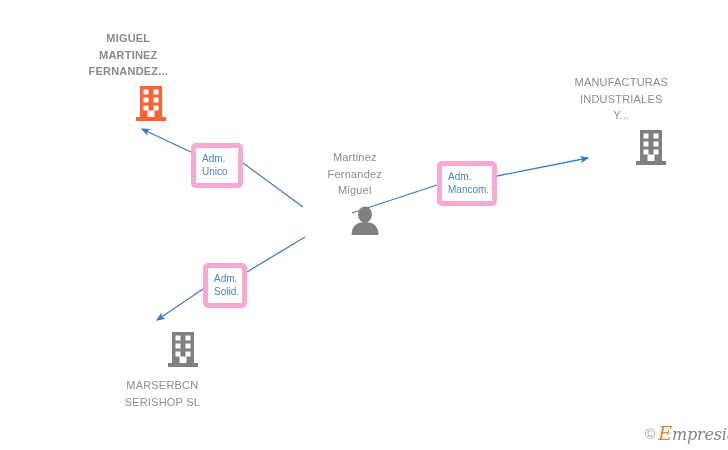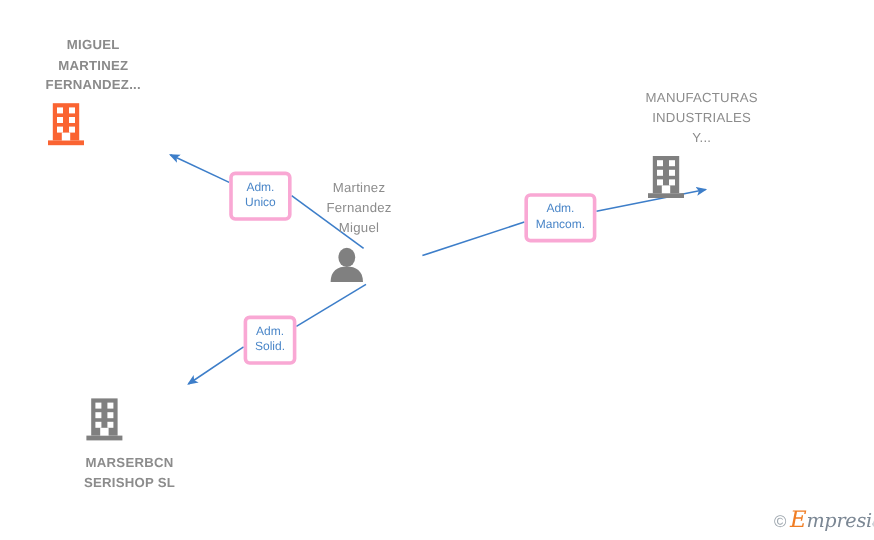--- a/index.html
+++ b/index.html
@@ -23,21 +23,21 @@
     top: 0;
     width: 728px;
     height: 450px;
   }
 
   
   .node {
     position: absolute;
     display: flex;
     flex-direction: column;
-    align-items: flex-start;
+    align-items: flex-end;
     z-index: 3;
   }
   .node-label {
     font-size: 11px;
     line-height: 16.5px;
     color: #8c8c8c;
     text-align: center;
     letter-spacing: 0.2px;
     white-space: pre-line;
     user-select: none;
@@ -50,39 +50,38 @@
     color: #8c8c8c;
     font-weight: normal;
   }
   .node-icon {
     display: block;
   }
 
   
   #node-company-1 { left: 38px;  top: 30px;  width: 130px; }
   #node-company-2 { left: 538px; top: 74px;  width: 130px; }
-  #node-company-3 { left: 70px;  top: 330px; width: 130px; font-weight: bold; }
+  #node-company-3 { left: 70px;  top: 330px; width: 130px; }
   #node-person    { left: 272px; top: 149px; width: 110px; }
 
   #node-company-1 .node-icon { margin-top: 4px; }
   #node-company-2 .node-icon { margin-top: 4px; }
   #node-person    .node-icon { margin-top: 7px; }
   #node-company-3 .node-label { margin-top: 5px; }
 
   
   .edge-label {
     position: absolute;
     box-sizing: border-box;
-    border: 3px solid #f9a8d4;
+    border: 5px solid #f9a8d4;
     border-radius: 5px;
     background: #ffffff;
     color: #4a86c8;
     font-size: 10px;
     line-height: 13px;
-    text-align: center;
     padding: 4px 6px 5px 6px;
     white-space: pre-line;
     z-index: 5;
     user-select: none;
   }
   #edge-label-unico   { left: 191px; top: 143px; width: 52px; }
   #edge-label-mancom  { left: 437px; top: 161px; width: 60px; }
   #edge-label-solid   { left: 203px; top: 263px; width: 44px; }
 
   

